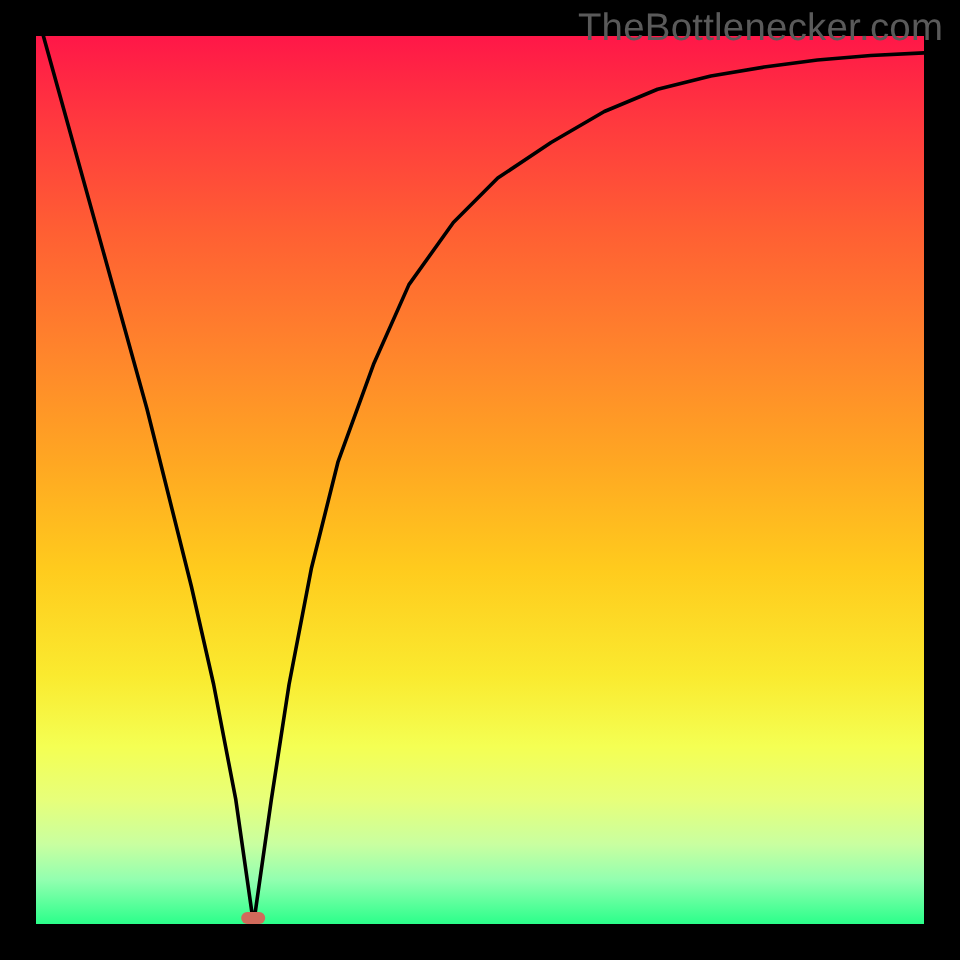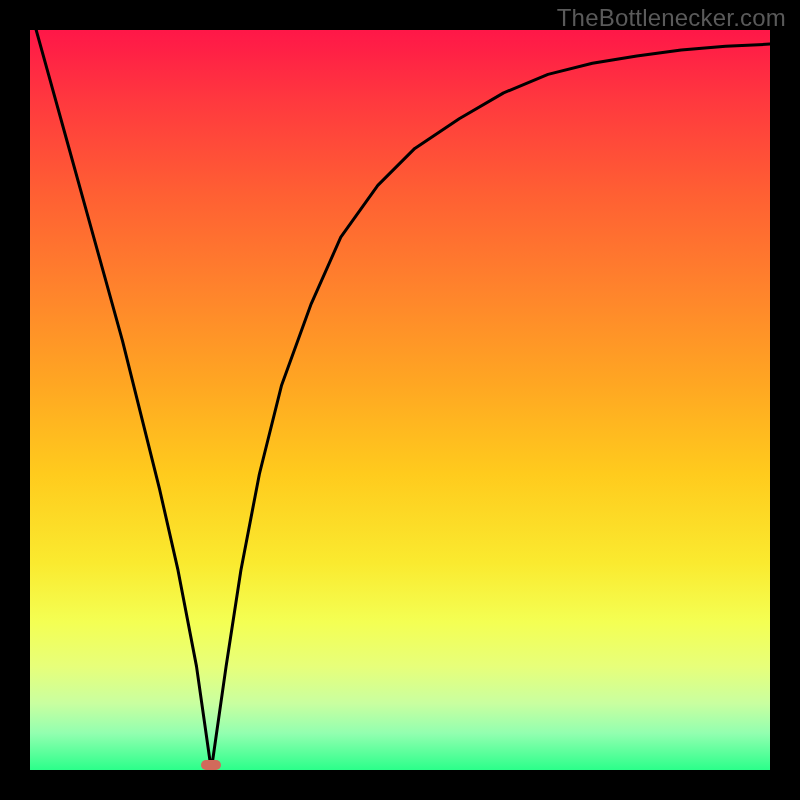--- a/index.html
+++ b/index.html
@@ -15,21 +15,21 @@
     position: relative;
     width: 800px;
     height: 800px;
     background: #000;
   }
   .watermark {
     position: absolute;
     top: 4px;
     right: 14px;
     color: #5a5a5a;
-    font-size: 24px;
+    font-size: 32px;
     font-weight: 500;
     letter-spacing: 0.2px;
     z-index: 5;
   }
   .gradient-area {
     position: absolute;
     left: 30px;
     top: 30px;
     width: 740px;
     height: 740px;

